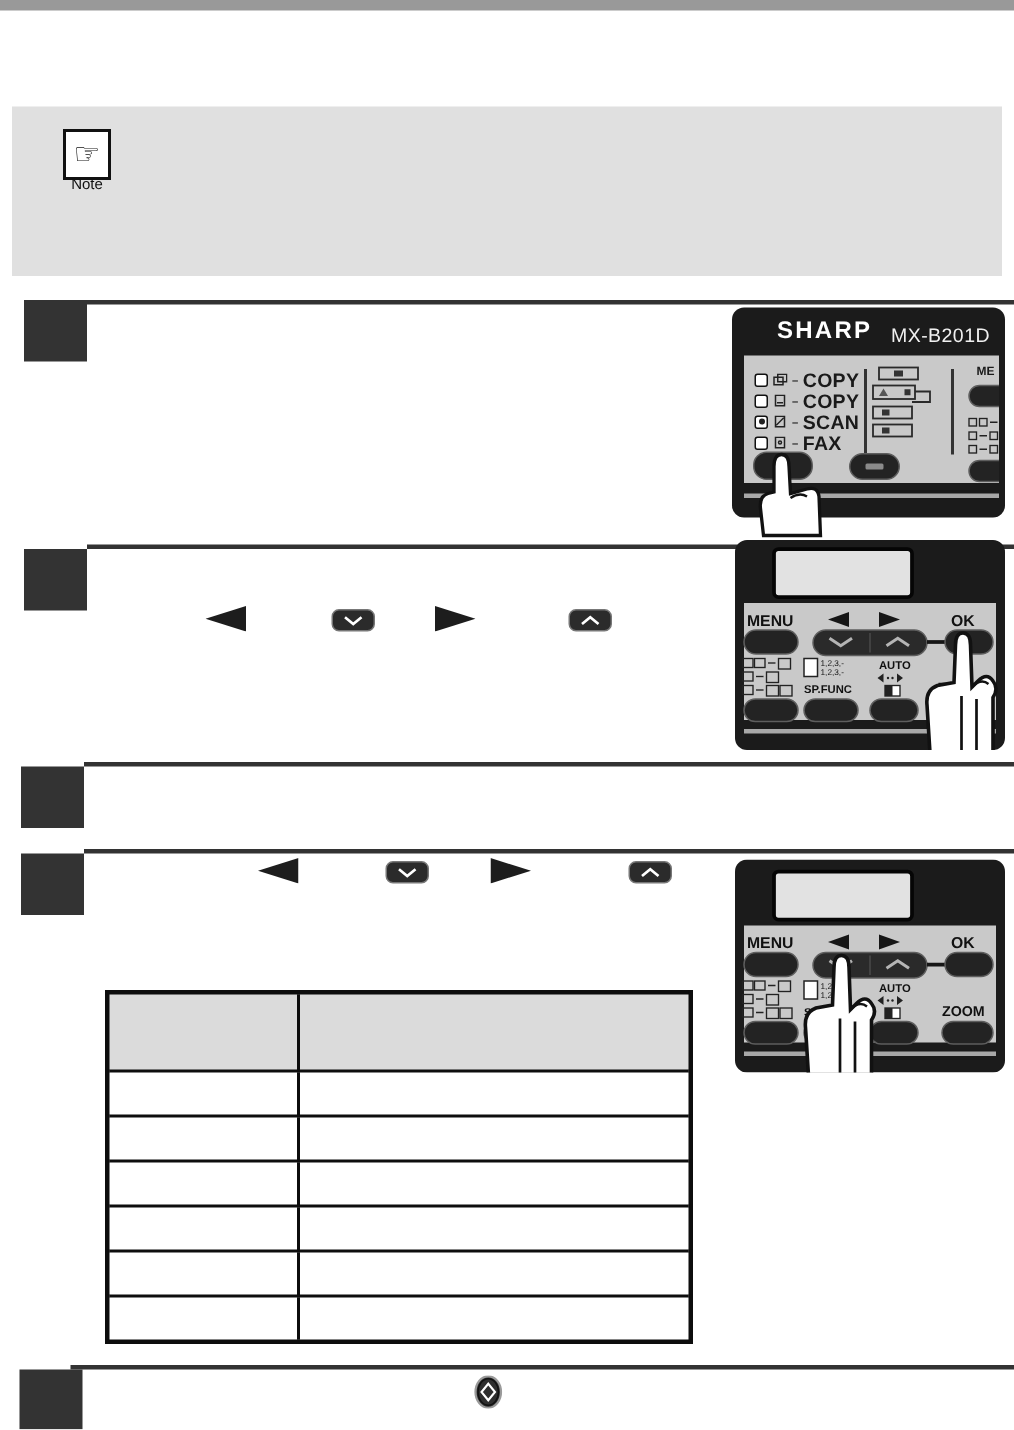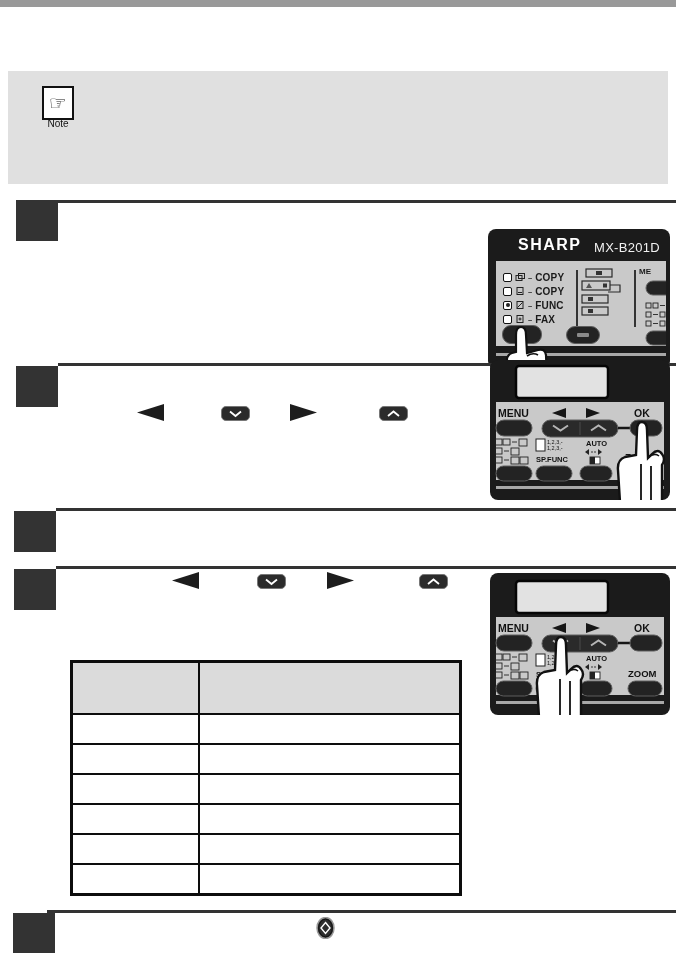--- a/index.html
+++ b/index.html
@@ -28,21 +28,21 @@
   .p1-header{position:absolute;left:0;top:0;width:100%;height:32px;}
   .p1-brand{position:absolute;left:30px;top:7px;font-size:16px;font-weight:bold;letter-spacing:1.5px;color:#fff;}
   .p1-model{position:absolute;left:106px;top:11px;font-size:13px;color:#f0f0f0;letter-spacing:0.3px;}
   .p1-body{position:absolute;left:8px;top:32px;width:170px;height:85px;background:#c9c9c9;}
   .mode-col{position:absolute;left:7px;top:9px;}
   .mode-row{display:flex;align-items:center;height:14px;gap:3px;}
   .led{width:7px;height:7px;background:#fff;border:1.5px solid #111;border-radius:2px;
        display:flex;align-items:center;justify-content:center;}
   .led-dot{width:4px;height:4px;background:#222;border-radius:50%;}
   .msep{font-size:7.5px;font-weight:bold;}
-  .mlabel{font-size:10px;font-weight:bold;letter-spacing:0.2px;}
+  .mlabel{font-size:13px;font-weight:bold;letter-spacing:0.2px;}
   .vdiv{position:absolute;width:1.5px;background:#333;}
   .oval-btn{position:absolute;background:#232323;border:1px solid #5e5e5e;border-radius:9px;}
   .btn-glyph{position:absolute;background:#8a8a8a;border-radius:1px;}
   .p-strip{position:absolute;background:#a8a8a8;}
   .me-label{position:absolute;font-size:8px;font-weight:bold;}
 
   
   .data-table{border-collapse:collapse;table-layout:fixed;width:389px;border:3px solid #0d0d0d;}
   .data-table th,.data-table td{border:2px solid #0d0d0d;padding:0 6px;font-size:10px;}
   .data-table th{height:50px;background:#dbdbdb;}
@@ -59,21 +59,21 @@
   <div class="abs note-box">
     <div class="note-icon-box">
       <span class="note-glyph">☞</span>
     </div>
     <div class="note-label">Note</div>
   </div>
 
   <div class="abs step-line" style="left:58px;top:200px;width:618px;"></div>
   <div class="abs step-square" style="left:16px;top:200px;"></div>
 
-  <div class="abs panel" style="left:488px;top:205px;width:182px;height:140px;margin-top:24px;">
+  <div class="abs panel" style="left:488px;top:205px;width:182px;height:140px;">
     <div class="p1-header">
       <span class="p1-brand">SHARP</span>
       <span class="p1-model">MX-B201D</span>
     </div>
     <div class="p1-body">
       <div class="mode-col">
         <div class="mode-row">
           <span class="led"></span>
           <svg width="10" height="9">
               <g fill="none" stroke="#222" stroke-width="1">
@@ -99,21 +99,21 @@
           <span class="led">
               <span class="led-dot"></span>
             </span>
           <svg width="10" height="9">
               <g fill="none" stroke="#222" stroke-width="1">
                 <rect x="2" y="0.5" width="6" height="7"></rect>
                 <line x1="2.5" y1="6.5" x2="7.5" y2="1.5"></line>
               </g>
             </svg>
           <span class="msep">–</span>
-          <span class="mlabel">FUNC</span>
+          <span class="mlabel">SCAN</span>
         </div>
         <div class="mode-row">
           <span class="led"></span>
           <svg width="10" height="9">
               <g fill="none" stroke="#222" stroke-width="1">
                 <rect x="2" y="0.5" width="6" height="7"></rect>
                 <circle cx="5" cy="4" r="1"></circle>
               </g>
             </svg>
           <span class="msep">–</span>
@@ -129,21 +129,21 @@
           <rect x="2" y="28" width="26" height="8"></rect>
           <rect x="2" y="40" width="26" height="8"></rect>
         </g>
         <rect x="16" y="4" width="6" height="4" fill="#333"></rect>
         <path d="M9,16 l3,5 h-6 z" fill="#555"></path>
         <rect x="23" y="16.5" width="4" height="4" fill="#333"></rect>
         <rect x="8" y="30" width="5" height="4" fill="#333"></rect>
         <rect x="8" y="42" width="5" height="4" fill="#333"></rect>
       </svg>
       <div class="vdiv" style="left:138px;top:9px;height:57px;"></div>
-      <span class="me-label" style="left:143px;top:6px;">ME</span>
+      <span class="me-label" style="left:155px;top:6px;">ME</span>
       <svg class="abs" style="left:144px;top:18px;" width="26" height="67">
         <rect x="6" y="2" width="34" height="14" rx="7" fill="#232323" stroke="#5e5e5e"></rect>
         <g fill="none" stroke="#222" stroke-width="0.9">
           <rect x="6" y="24" width="5" height="5"></rect>
             <rect x="13" y="24" width="5" height="5"></rect>
             <line x1="20" y1="26.5" x2="25" y2="26.5"></line>
           <rect x="6" y="33" width="5" height="5"></rect>
             <line x1="13" y1="35.5" x2="18" y2="35.5"></line>
             <rect x="20" y="33" width="5" height="5"></rect>
           <rect x="6" y="42" width="5" height="5"></rect>

